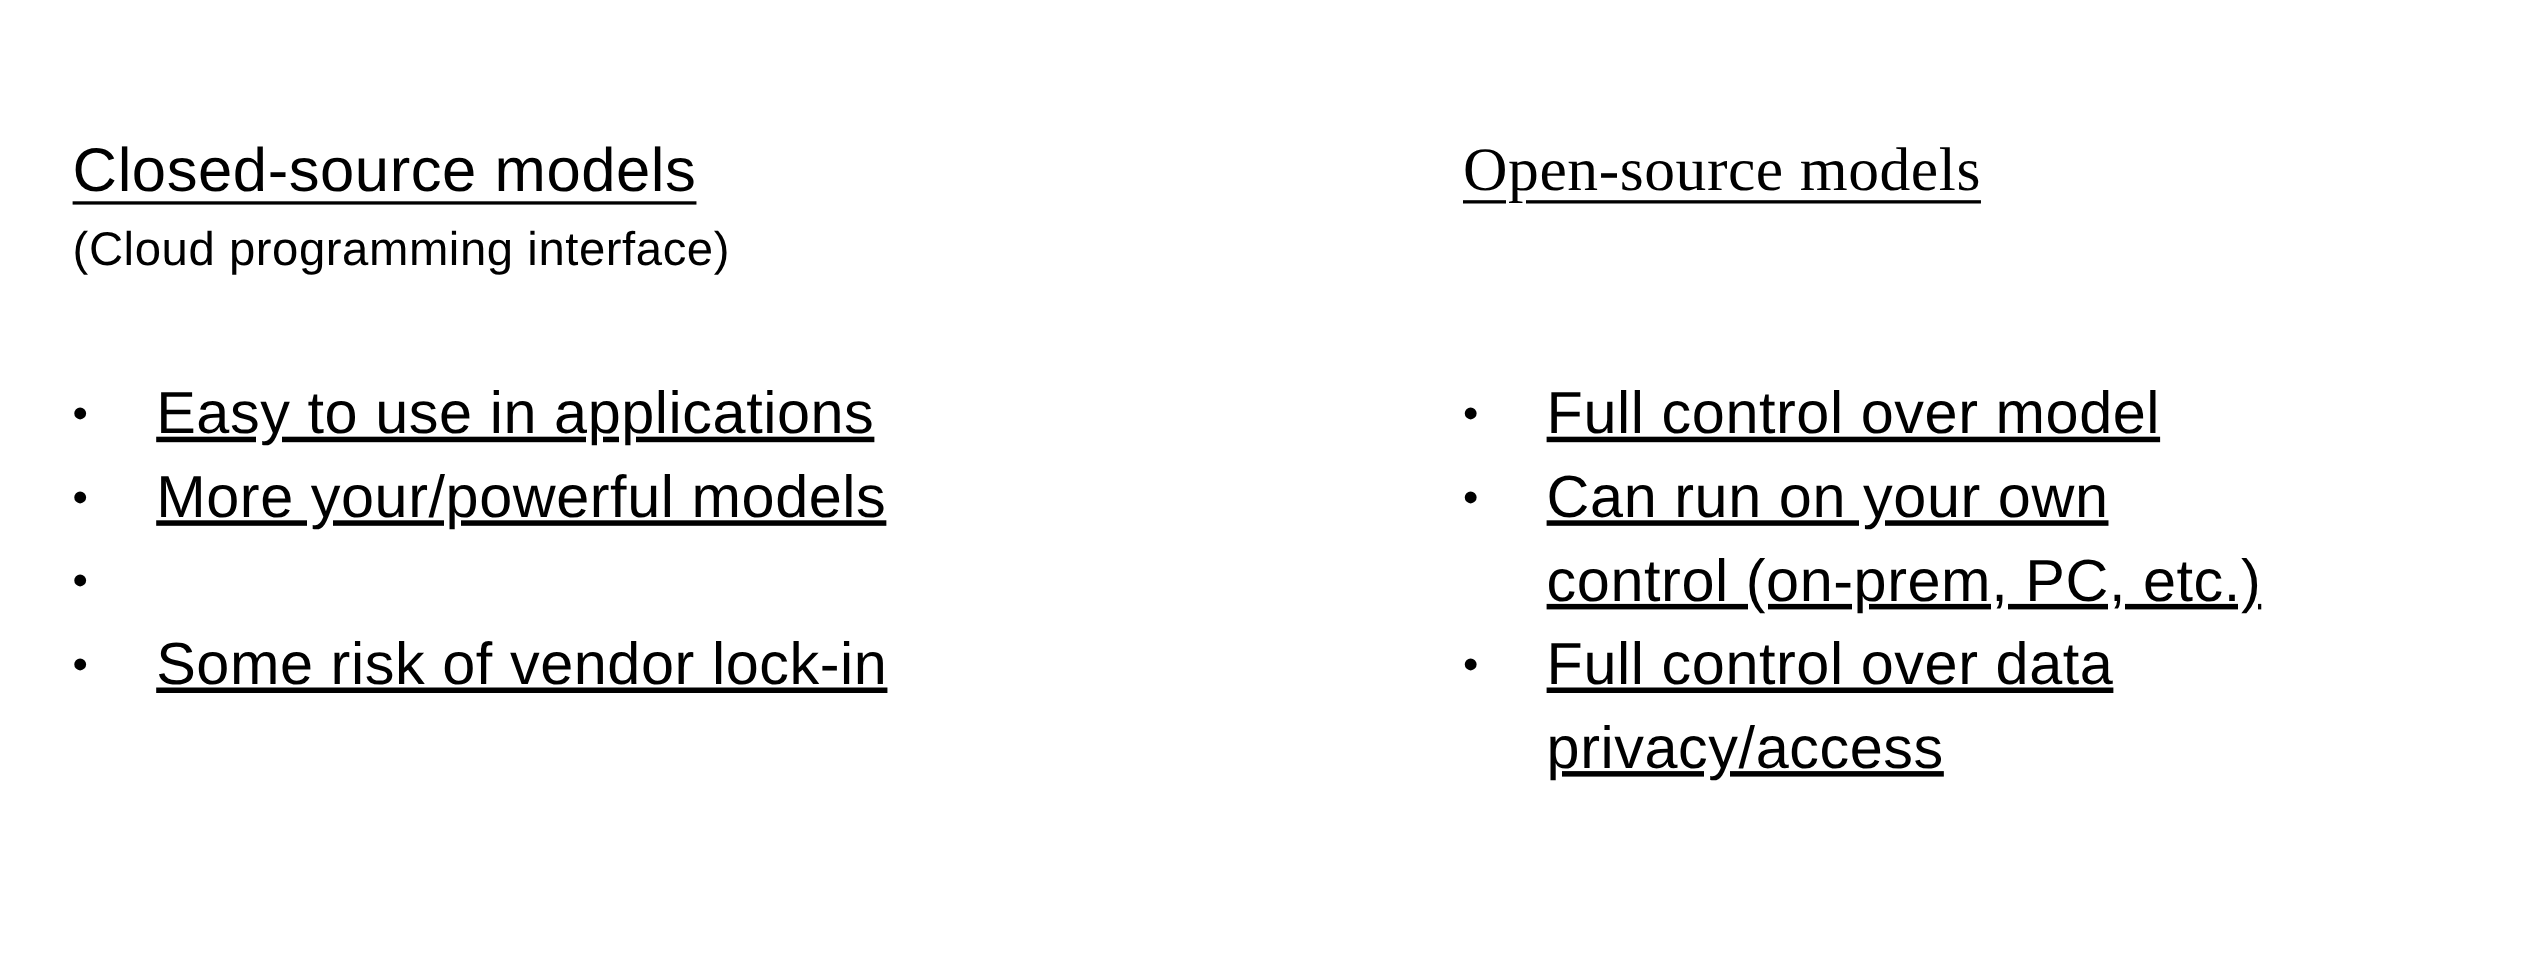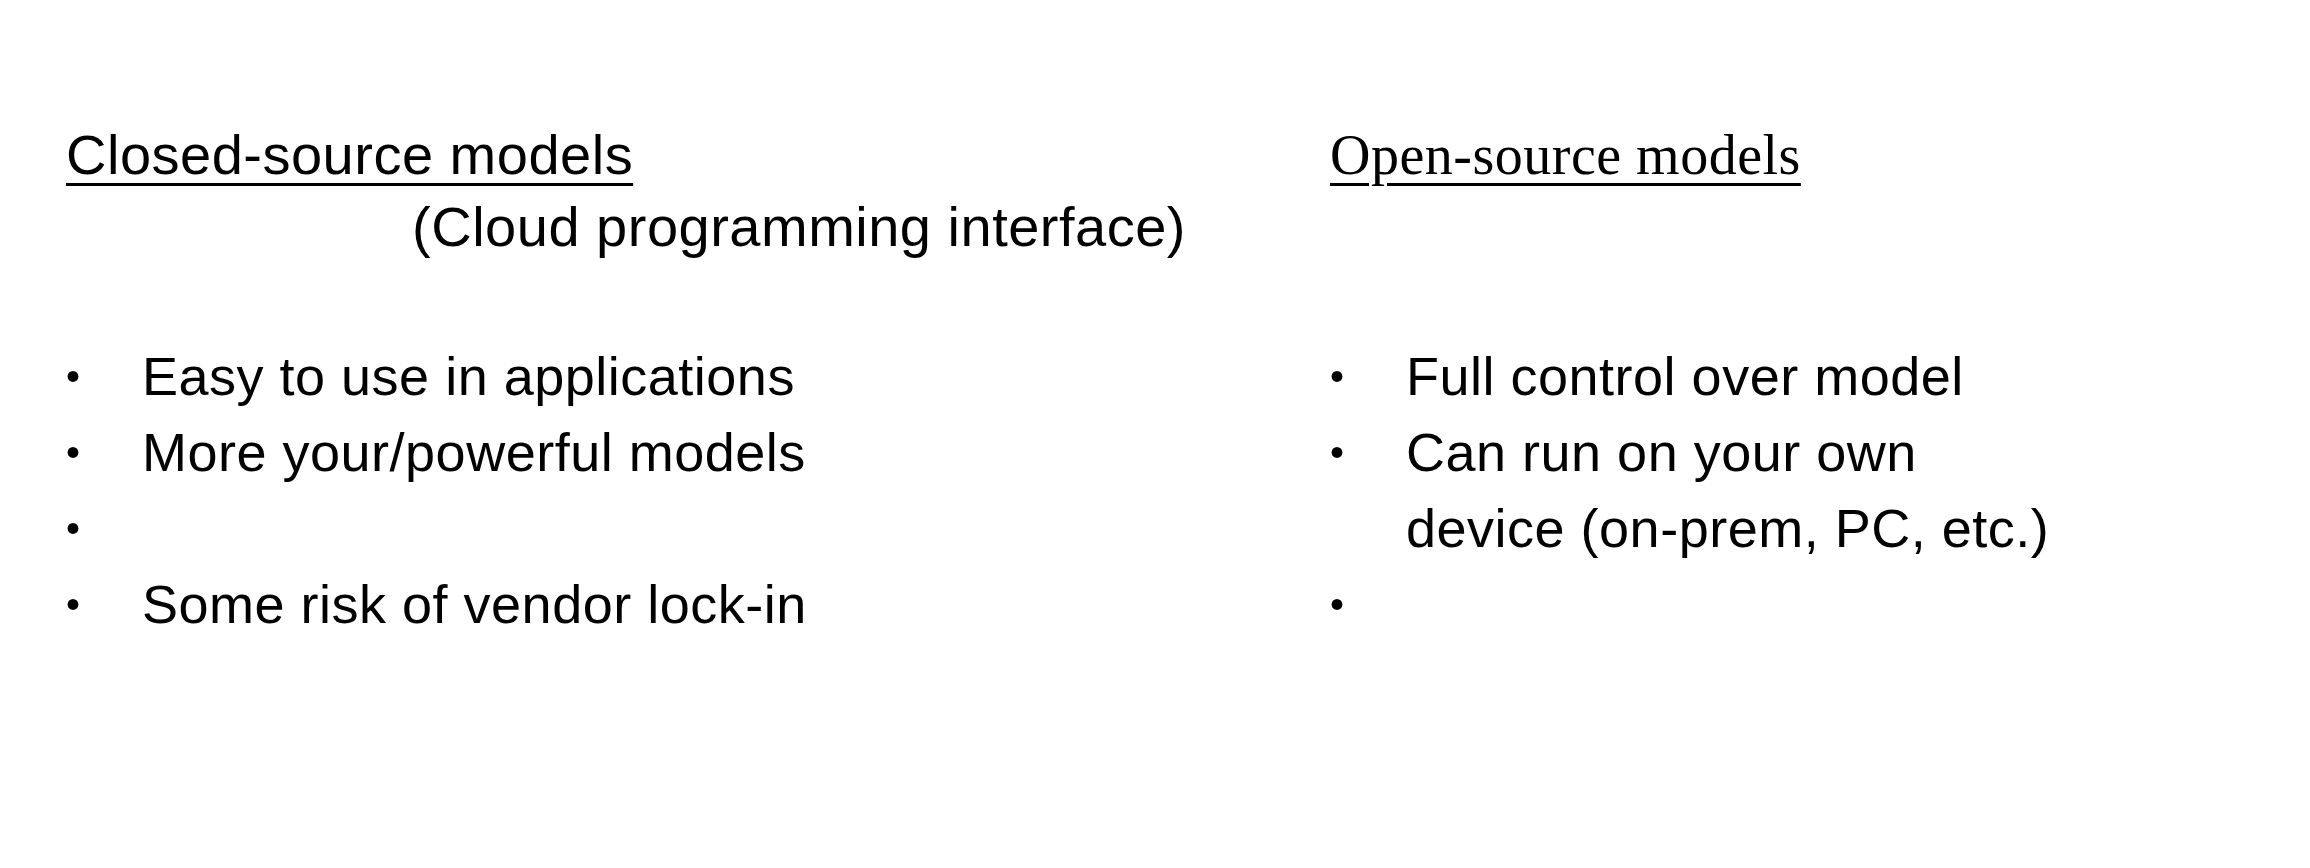--- a/index.html
+++ b/index.html
@@ -19,25 +19,24 @@
   .heading {
     font-size: 56px;
     font-weight: 400;
     line-height: 70px;
     text-decoration: underline;
     text-decoration-thickness: 3px;
     text-underline-offset: 9px;
     letter-spacing: 0.5px;
   }
   .subheading {
-    font-size: 56px;
+    font-size: 43px;
     font-weight: 400;
     line-height: 74px;
     letter-spacing: 0.5px;
-    text-align: right;
   }
   .bullet-list {
     position: absolute;
     top: 338px;
     list-style: none;
   }
   .bullet-list-left  { left: 66px;   width: 1120px; }
   .bullet-list-right { left: 1330px; width: 920px; }
   .bullet-item {
     display: flex;
@@ -46,20 +45,21 @@
     line-height: 76px;
     letter-spacing: 0.5px;
   }
   .bullet-marker {
     flex: 0 0 76px;
     font-size: 40px;
     line-height: 76px;
   }
   .bullet-text {
     white-space: pre-line;
+    text-decoration: underline;
   }
 </style>
 </head>
 <body>
 
 <div class="slide">
 
   <div class="column column-left">
     <div class="heading">Closed-source models</div>
     <div class="subheading">(Cloud programming interface)</div>
@@ -88,20 +88,22 @@
   </ul>
 
   <ul class="bullet-list bullet-list-right">
     <li class="bullet-item">
       <span class="bullet-marker">•</span>
       <span class="bullet-text">Full control over model</span>
     </li>
     <li class="bullet-item">
       <span class="bullet-marker">•</span>
       <span class="bullet-text">Can run on your own
-device (on-prem, PC, etc.)</span>
+control (on-prem, PC, etc.)</span>
     </li>
     <li class="bullet-item">
       <span class="bullet-marker">•</span>
+      <span class="bullet-text">Full control over data
+privacy/access</span>
     </li>
   </ul>
 
 </div>
 
 </body></html>

